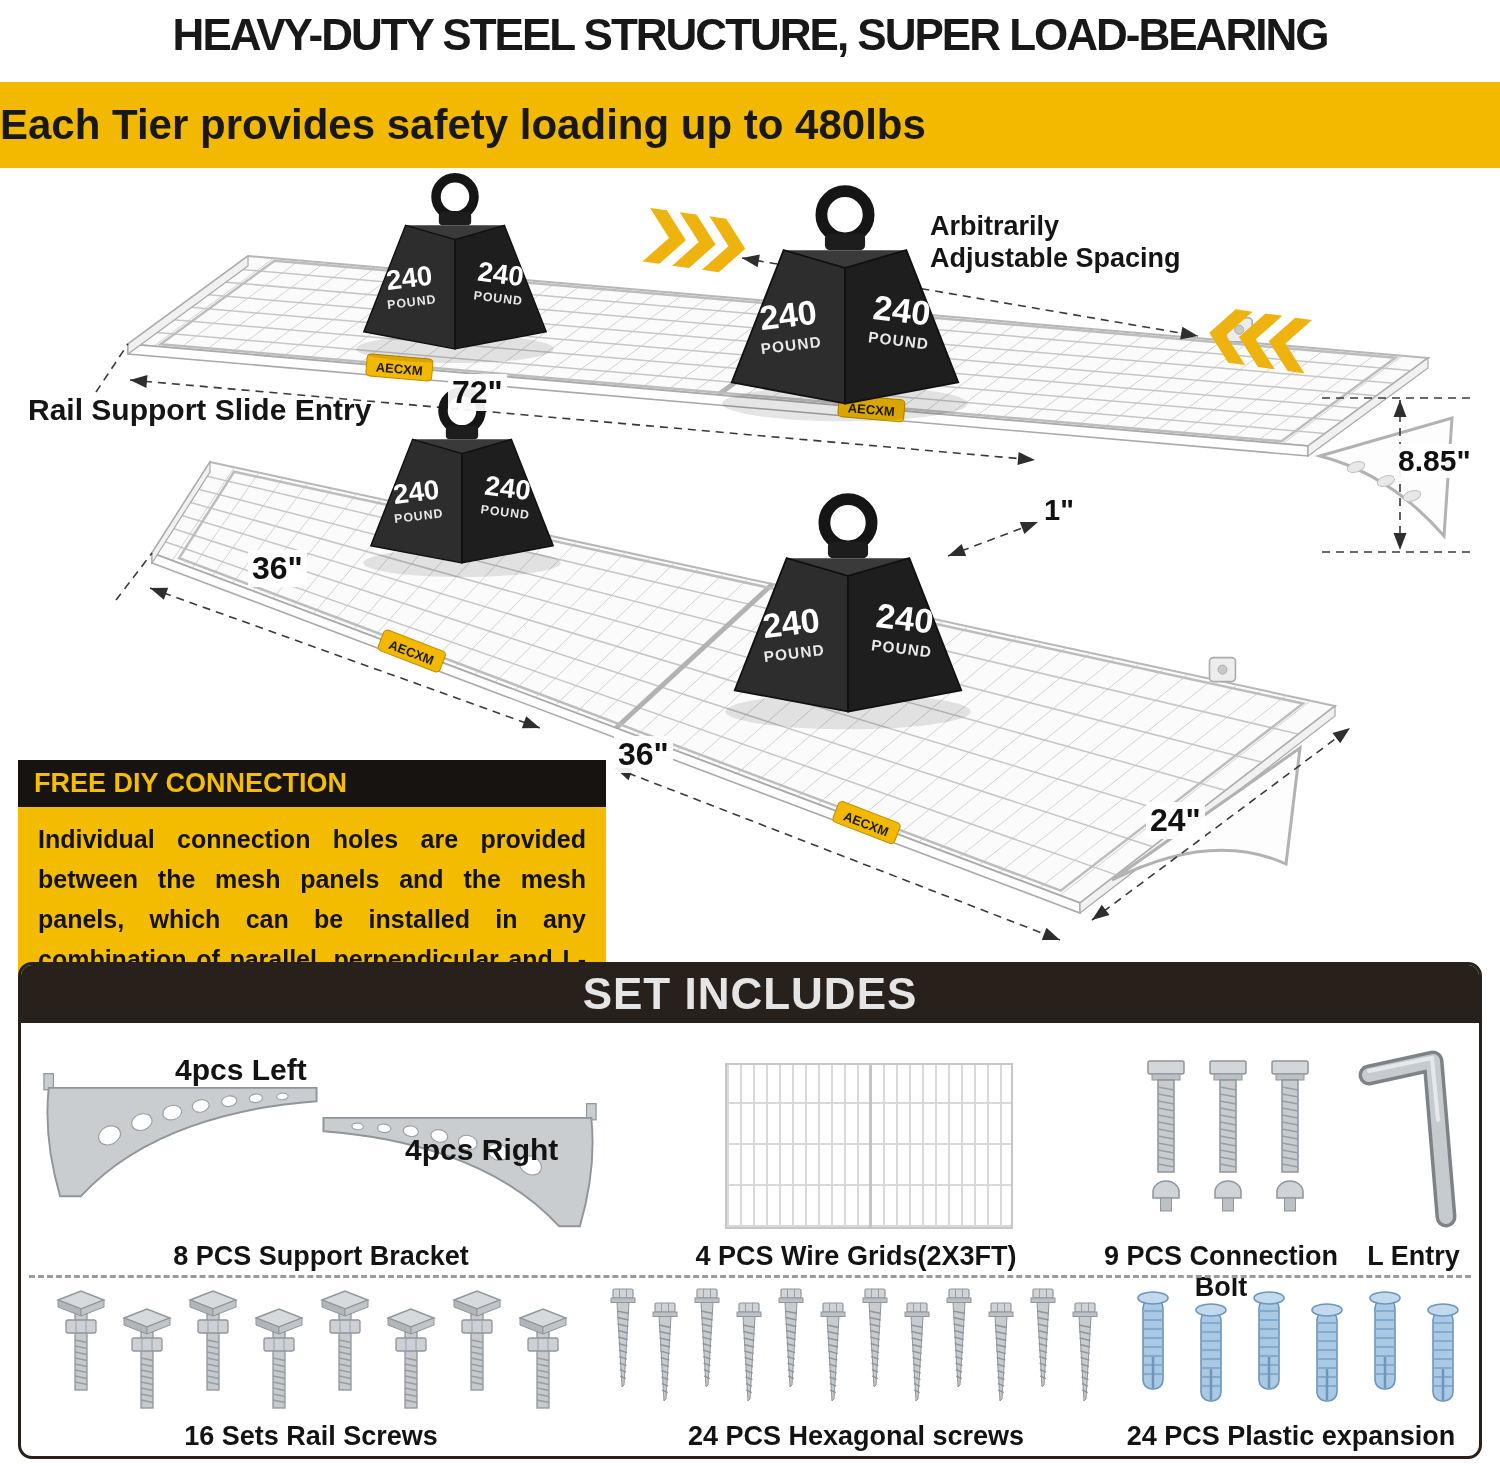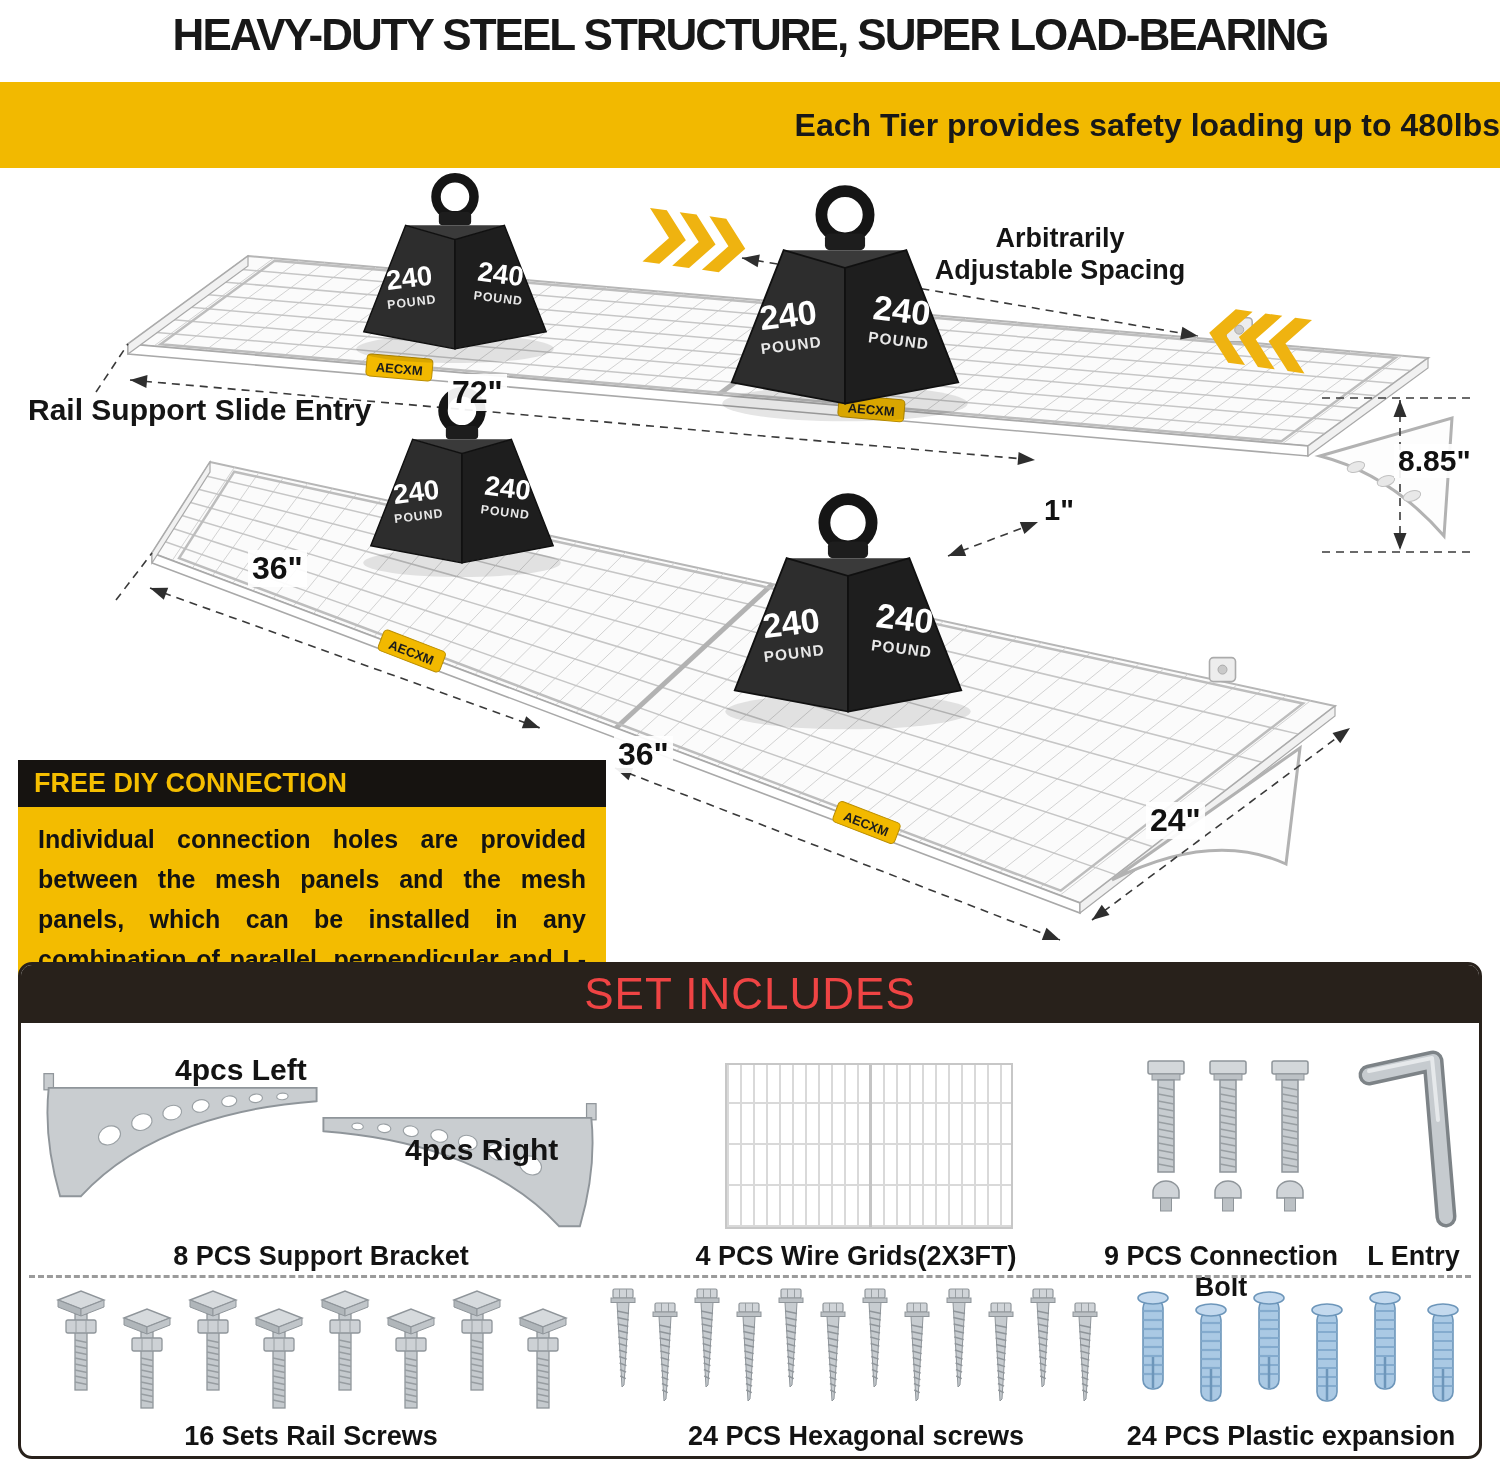--- a/index.html
+++ b/index.html
@@ -2,41 +2,41 @@
 <html><head>
 <meta charset="utf-8">
 <style>
   *{box-sizing:border-box;margin:0;padding:0;}
   body{background:#fff;}
   #page{position:relative;width:1500px;height:1466px;background:#fff;color:#181818;
         font-family:"Liberation Sans",sans-serif;overflow:hidden;}
   .title{position:absolute;left:0;top:10px;width:100%;text-align:center;
          font-weight:bold;font-size:44px;letter-spacing:-2px;}
   .banner{position:absolute;left:0;top:82px;width:100%;height:86px;background:#F2B900;
-          display:flex;align-items:center;justify-content:flex-end;font-weight:bold;font-size:32px;}
+          display:flex;align-items:center;justify-content:flex-start;font-weight:bold;font-size:42px;}
   .illus{position:absolute;left:0;top:168px;width:1500px;height:795px;}
   .illus svg{position:absolute;left:0;top:0;}
   .flabel{position:absolute;font-weight:bold;color:#151515;}
   #lbl-rail{left:28px;top:225px;font-size:30px;}
-  #lbl-spacing{left:930px;top:54px;width:260px;text-align:center;font-size:27px;line-height:1.2;}
+  #lbl-spacing{left:930px;top:42px;width:260px;font-size:27px;line-height:1.2;}
   .dim{position:absolute;font-weight:bold;color:#111;background:rgba(255,255,255,.92);padding:0 4px;}
   #dim72{left:448px;top:206px;font-size:32px;}
   #dim885{left:1394px;top:276px;font-size:30px;}
   #dim1{left:1040px;top:326px;font-size:29px;}
   #dim36a{left:248px;top:382px;font-size:32px;}
   #dim36b{left:614px;top:568px;font-size:32px;}
   #dim24{left:1146px;top:634px;font-size:32px;}
   .diy{position:absolute;left:18px;top:740px;width:588px;z-index:5;margin-top:20px;}
   .diy-head{background:#161310;color:#F5BE00;font-weight:bold;font-size:27px;padding:8px 16px;}
   .diy-body{background:#F3BC00;color:#131313;font-weight:bold;font-size:25px;line-height:1.6;
             padding:12px 20px 16px;text-align:justify;}
   .panel{position:absolute;left:18px;top:962px;width:1464px;height:497px;border:3px solid #28211b;
          border-radius:14px;overflow:hidden;background:#fff;z-index:5;}
-  .panel-head{background:#28211b;color:#ef4444;height:58px;display:flex;align-items:center;
-              justify-content:center;font-size:44px;font-weight:normal;letter-spacing:1px;}
+  .panel-head{background:#28211b;color:#e5e5e5;height:58px;display:flex;align-items:center;
+              justify-content:center;font-size:44px;font-weight:bold;letter-spacing:1px;}
   .panel-body{position:relative;width:100%;height:433px;}
   .panel-body svg{position:absolute;}
   .cap{position:absolute;font-weight:bold;font-size:27px;text-align:center;color:#131313;}
   .sub{position:absolute;font-weight:bold;font-size:30px;color:#131313;}
   #bracket-svg{left:10px;top:15px;}
   #sub-left{left:154px;top:30px;}
   #sub-right{left:384px;top:62px;margin-top:48px;}
   #cap-brackets{left:10px;top:218px;width:580px;}
   .grid-img{position:absolute;left:704px;top:40px;width:288px;height:166px;border:2px solid #c7c7c7;
     background:repeating-linear-gradient(90deg,#d9d9d9 0 1.5px,rgba(0,0,0,0) 1.5px 13px),

